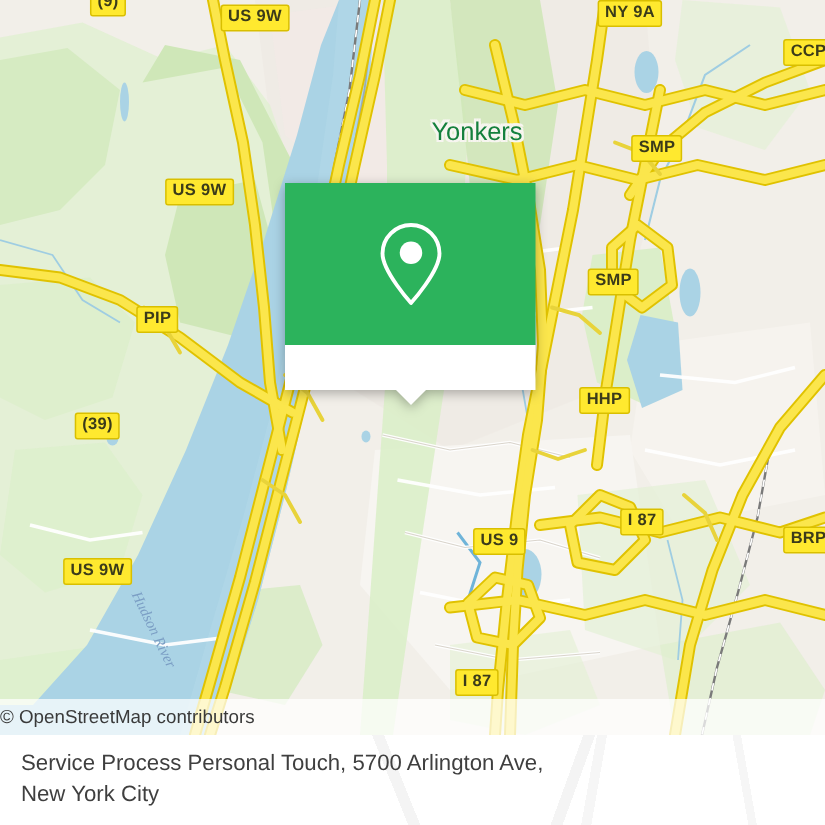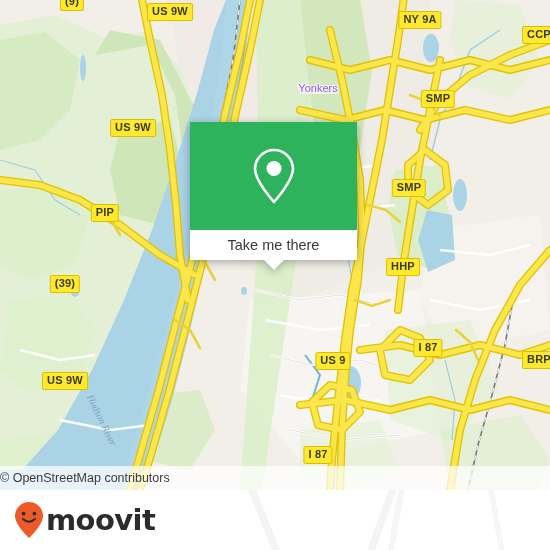--- a/index.html
+++ b/index.html
@@ -39,22 +39,22 @@
     white-space: nowrap;
     letter-spacing: 0.2px;
     font-family: "Liberation Sans", sans-serif;
     transform: translate(-50%, -50%);
   }
 
   
   .place-label {
     position: absolute;
     transform: translate(-50%, -50%);
-    color: #8b5cf6;
-    font-size: 11px;
+    color: #15803d;
+    font-size: 17px;
     font-family: "Liberation Sans", sans-serif;
     white-space: nowrap;
     text-shadow:
       -1.5px -1.5px 0 #f7f5f0, 1.5px -1.5px 0 #f7f5f0,
       -1.5px  1.5px 0 #f7f5f0, 1.5px  1.5px 0 #f7f5f0,
        0    -1.5px 0 #f7f5f0, 0     1.5px 0 #f7f5f0,
       -1.5px  0    0 #f7f5f0, 1.5px  0    0 #f7f5f0;
     text-align: right;
   }
 
@@ -313,21 +313,21 @@
         </g>
       </g>
     </svg>
 
     <div class="place-label" style="left:318px; top:88px;">Yonkers</div>
 
     <div class="water-label" style="left:102px; top:420px; transform: translate(-50%,-50%) rotate(64deg);">Hudson River</div>
 
     <div class="shield" style="left:72px; top:2px;">(9)</div>
     <div class="shield" style="left:170px; top:12px;">US 9W</div>
-    <div class="shield" style="left:420px; top:20px;">NY 9A</div>
+    <div class="shield" style="left:420px; top:9px;">NY 9A</div>
     <div class="shield" style="left:539px; top:35px;">CCP</div>
     <div class="shield" style="left:438px; top:99px;">SMP</div>
     <div class="shield" style="left:133px; top:128px;">US 9W</div>
     <div class="shield" style="left:409px; top:188px;">SMP</div>
     <div class="shield" style="left:105px; top:213px;">PIP</div>
     <div class="shield" style="left:403px; top:267px;">HHP</div>
     <div class="shield" style="left:65px; top:284px;">(39)</div>
     <div class="shield" style="left:333px; top:361px;">US 9</div>
     <div class="shield" style="left:65px; top:381px;">US 9W</div>
     <div class="shield" style="left:428px; top:348px;">I 87</div>
@@ -335,35 +335,29 @@
     <div class="shield" style="left:318px; top:455px;">I 87</div>
 
     <div id="popup">
       <div id="popup-body">
         <svg width="54" height="62" viewBox="0 0 54 62">
           <path d="M27,5 C16.5,5 8,13.5 8,24 C8,36 27,57 27,57 C27,57 46,36 46,24 C46,13.5 37.5,5 27,5 Z" fill="none" stroke="#ffffff" stroke-width="2.6" stroke-linejoin="round"></path>
           <circle cx="27" cy="23.5" r="7.5" fill="#ffffff"></circle>
         </svg>
       </div>
       <div id="popup-footer">
-        <span>Take me there</span>
         <div id="popup-tail"></div>
       </div>
     </div>
 
     <div id="osm-attrib">
       <span>© OpenStreetMap contributors</span>
     </div>
   </div>
 
   <div id="bottom-bar">
-    <div id="moovit-logo">
-      <svg width="30" height="38" viewBox="0 0 30 38">
-        <path d="M15,1 C7.3,1 1,7.3 1,15 C1,24 15,37 15,37 C15,37 29,24 29,15 C29,7.3 22.7,1 15,1 Z" fill="#ec5a28"></path>
-        <circle cx="9.6" cy="12.6" r="1.9" fill="#2b2b2b"></circle>
-        <circle cx="20.4" cy="12.6" r="1.9" fill="#2b2b2b"></circle>
-        <path d="M9,18 Q15,23.5 21,18" fill="none" stroke="#2b2b2b" stroke-width="2" stroke-linecap="round"></path>
-      </svg>
-      <span id="moovit-wordmark">moovit</span>
+    <div id="bar-address">
+      <div>Service Process Personal Touch, 5700 Arlington Ave,</div>
+      <div>New York City</div>
     </div>
   </div>
 
 </div>
 
 </body></html>

